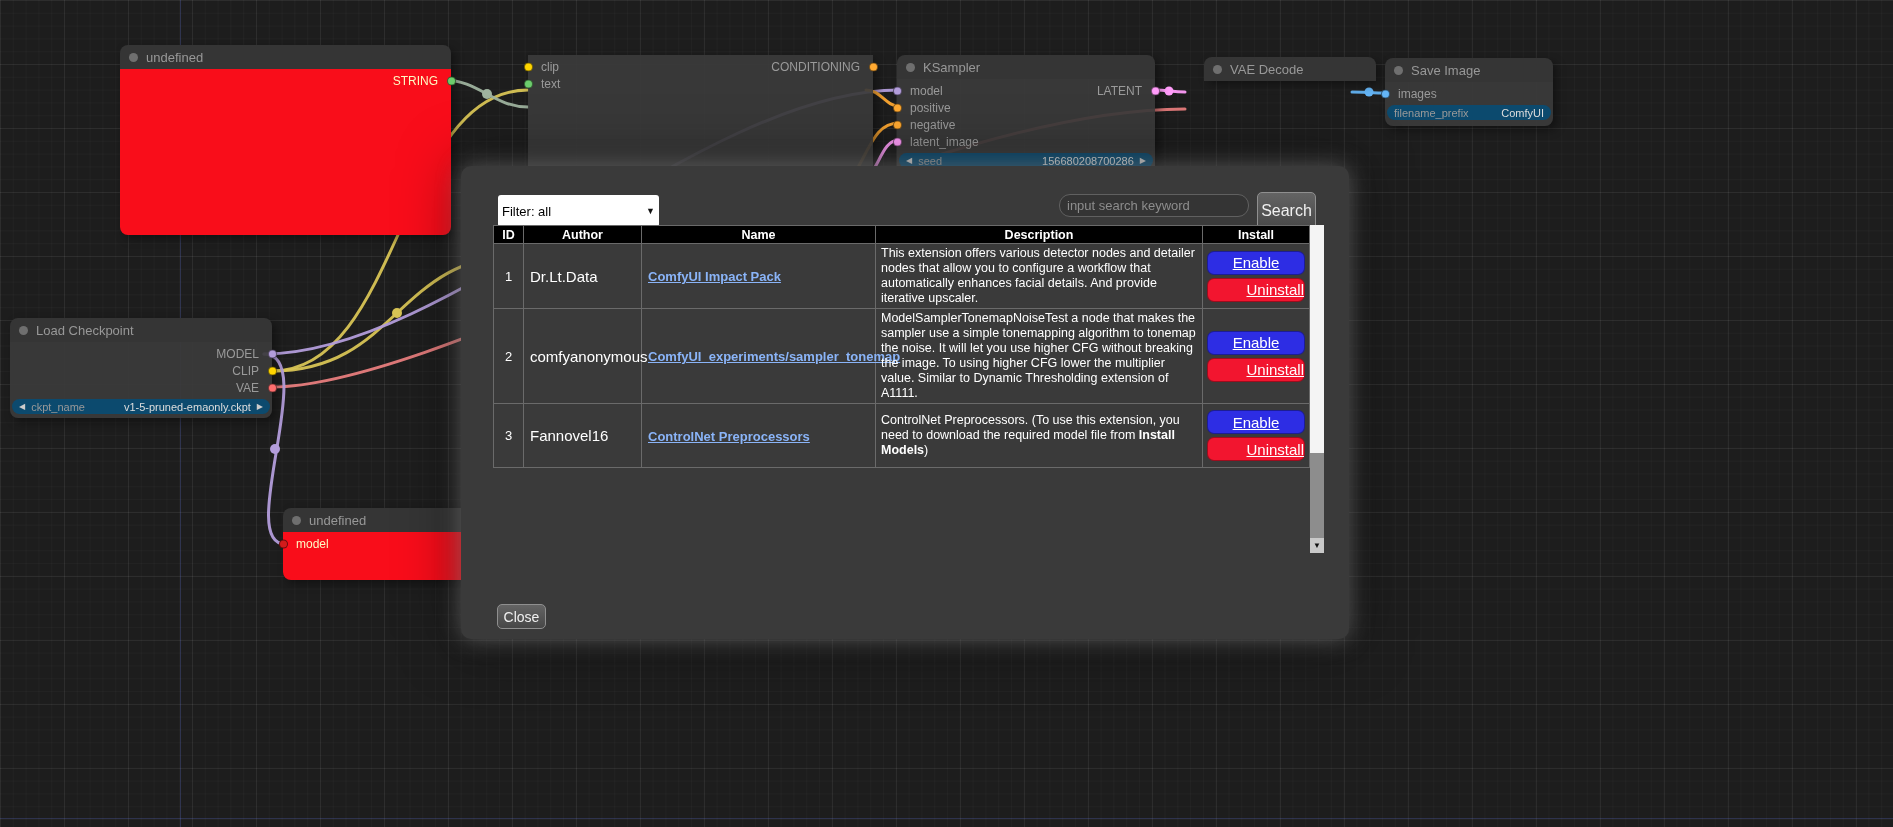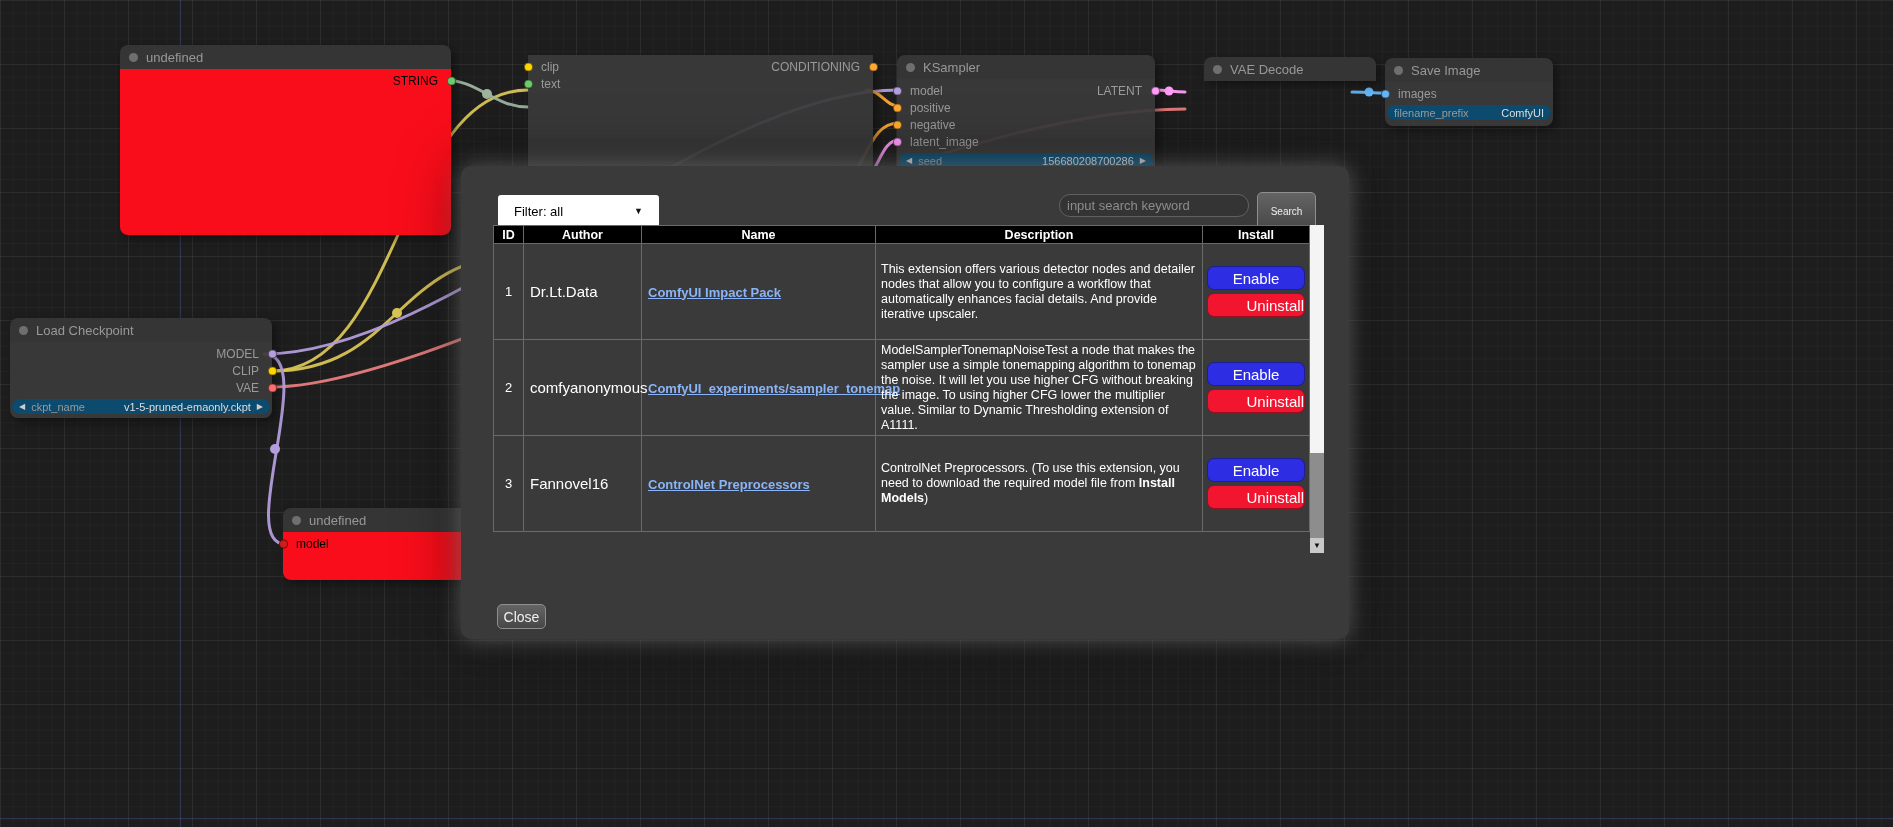--- a/index.html
+++ b/index.html
@@ -22,48 +22,48 @@
 
   
   .node{position:absolute;box-shadow:4px 4px 10px rgba(0,0,0,.38);border-radius:8px;}
   .node-header{height:24px;background:#353535;border-radius:8px 8px 0 0;display:flex;align-items:center;gap:8px;padding:0 9px;color:#989898;font-size:13px;white-space:nowrap;overflow:hidden;}
   .ndot{width:9px;height:9px;border-radius:50%;background:#6f6f6f;flex:none;}
   .node-body{position:relative;background:rgba(58,58,58,.93);border-radius:0 0 8px 8px;padding-top:3px;}
   .node-body.red{background:#f90d1a;}
   .slot{position:relative;display:flex;align-items:center;height:17px;padding:0 13px;color:#9a9a9a;font-size:12px;}
   .slot .grow{flex:1;}
   .slot.out{justify-content:flex-end;}
-  .slot .light{color:#000000;}
+  .slot .light{color:#fef9c3;}
   .pin{position:absolute;top:50%;width:9px;height:9px;border-radius:50%;transform:translateY(-50%);border:1px solid rgba(0,0,0,.5);}
   .pin.in{left:-4.5px;}
   .pin.out{right:-4.5px;}
   .widget{height:15px;background:#0c4a6e;border-radius:8px;margin:3px 2px 0;display:flex;align-items:center;padding:0 7px;font-size:11px;color:#999;gap:6px;white-space:nowrap;}
   .widget .wval{margin-left:auto;color:#ddd;}
   .widget .arr{color:#ccc;font-size:8px;line-height:1;flex:none;}
 
   
   .dialog{position:absolute;left:461px;top:166px;width:888px;height:473px;background:#3a3a3a;border-radius:10px;box-shadow:0 0 24px rgba(170,170,170,.45),0 0 60px rgba(0,0,0,.5);z-index:5;}
-  .filter{position:absolute;left:37px;top:29px;width:161px;height:32px;background:#fff;border-radius:3px;display:flex;align-items:center;justify-content:space-between;padding:0 16px;font-size:13px;color:#000;cursor:pointer;}
+  .filter{position:absolute;left:37px;top:29px;width:161px;height:32px;background:#fff;border-radius:3px;display:flex;align-items:center;justify-content:space-between;padding:0 4px;font-size:13px;color:#000;cursor:pointer;}
   .filter .caret{font-size:9px;color:#111;}
   .search-input{position:absolute;left:598px;top:28px;width:190px;height:23px;background:#343434;border:1px solid #606060;border-radius:11px;color:#ccc;padding:0 7px;font-size:13px;font-family:inherit;}
   .search-input::placeholder{color:#8d8d8d;}
   .gbtn{background:linear-gradient(#646464,#474747);border:1px solid #8f8f8f;border-radius:5px;color:#f0f0f0;font-family:inherit;cursor:pointer;}
-  .search-btn{position:absolute;left:796px;top:26px;width:59px;height:38px;font-size:10px;}
+  .search-btn{position:absolute;left:796px;top:26px;width:59px;height:38px;font-size:16px;}
   .close-btn{position:absolute;left:36px;top:438px;width:49px;height:25px;font-size:14px;}
 
   .table-wrap{position:absolute;left:32px;top:59px;width:831px;height:328px;}
   .table-wrap table{width:816px;border-collapse:collapse;table-layout:fixed;}
   .table-wrap th{background:#000;color:#fff;font-size:12.5px;font-weight:bold;height:18px;border:1px solid #6a6a6a;padding:0 2px;}
   .table-wrap td{border:1px solid #6a6a6a;color:#fff;vertical-align:middle;}
   td.c-id{text-align:center;font-size:13px;}
   td.c-author{padding:14px 6px;font-size:15px;}
   td.c-name{padding:2px 6px;}
   .ext-link{color:#8ab4f8;font-weight:bold;font-size:13px;text-decoration:underline;}
   td.c-desc{padding:2px 5px;font-size:12.5px;line-height:1.2;}
-  td.c-install{text-align:center;padding:19px 2px;}
+  td.c-install{text-align:center;padding:3px 2px;text-decoration:underline;}
   .btn-enable,.btn-uninstall{display:block;width:98px;height:24px;margin:3px auto;border:1px solid rgba(0,0,0,.35);border-radius:7px;color:#fff;font-size:15px;font-family:inherit;cursor:pointer;}
   .btn-enable{background:#2d2de4;}
   .btn-uninstall{background:#f2152f;text-align:right;}
 
   .scrollbar{position:absolute;top:0;right:0;width:14px;height:328px;background:#8d8d8d;}
   .sb-thumb{position:absolute;top:0;left:0;width:100%;height:228px;background:#f4f4f4;}
   .sb-down{position:absolute;bottom:0;left:0;width:100%;height:15px;background:#c9c9c9;display:flex;align-items:center;justify-content:center;font-size:8px;color:#111;cursor:pointer;}
 </style>
 </head>
 <body>

